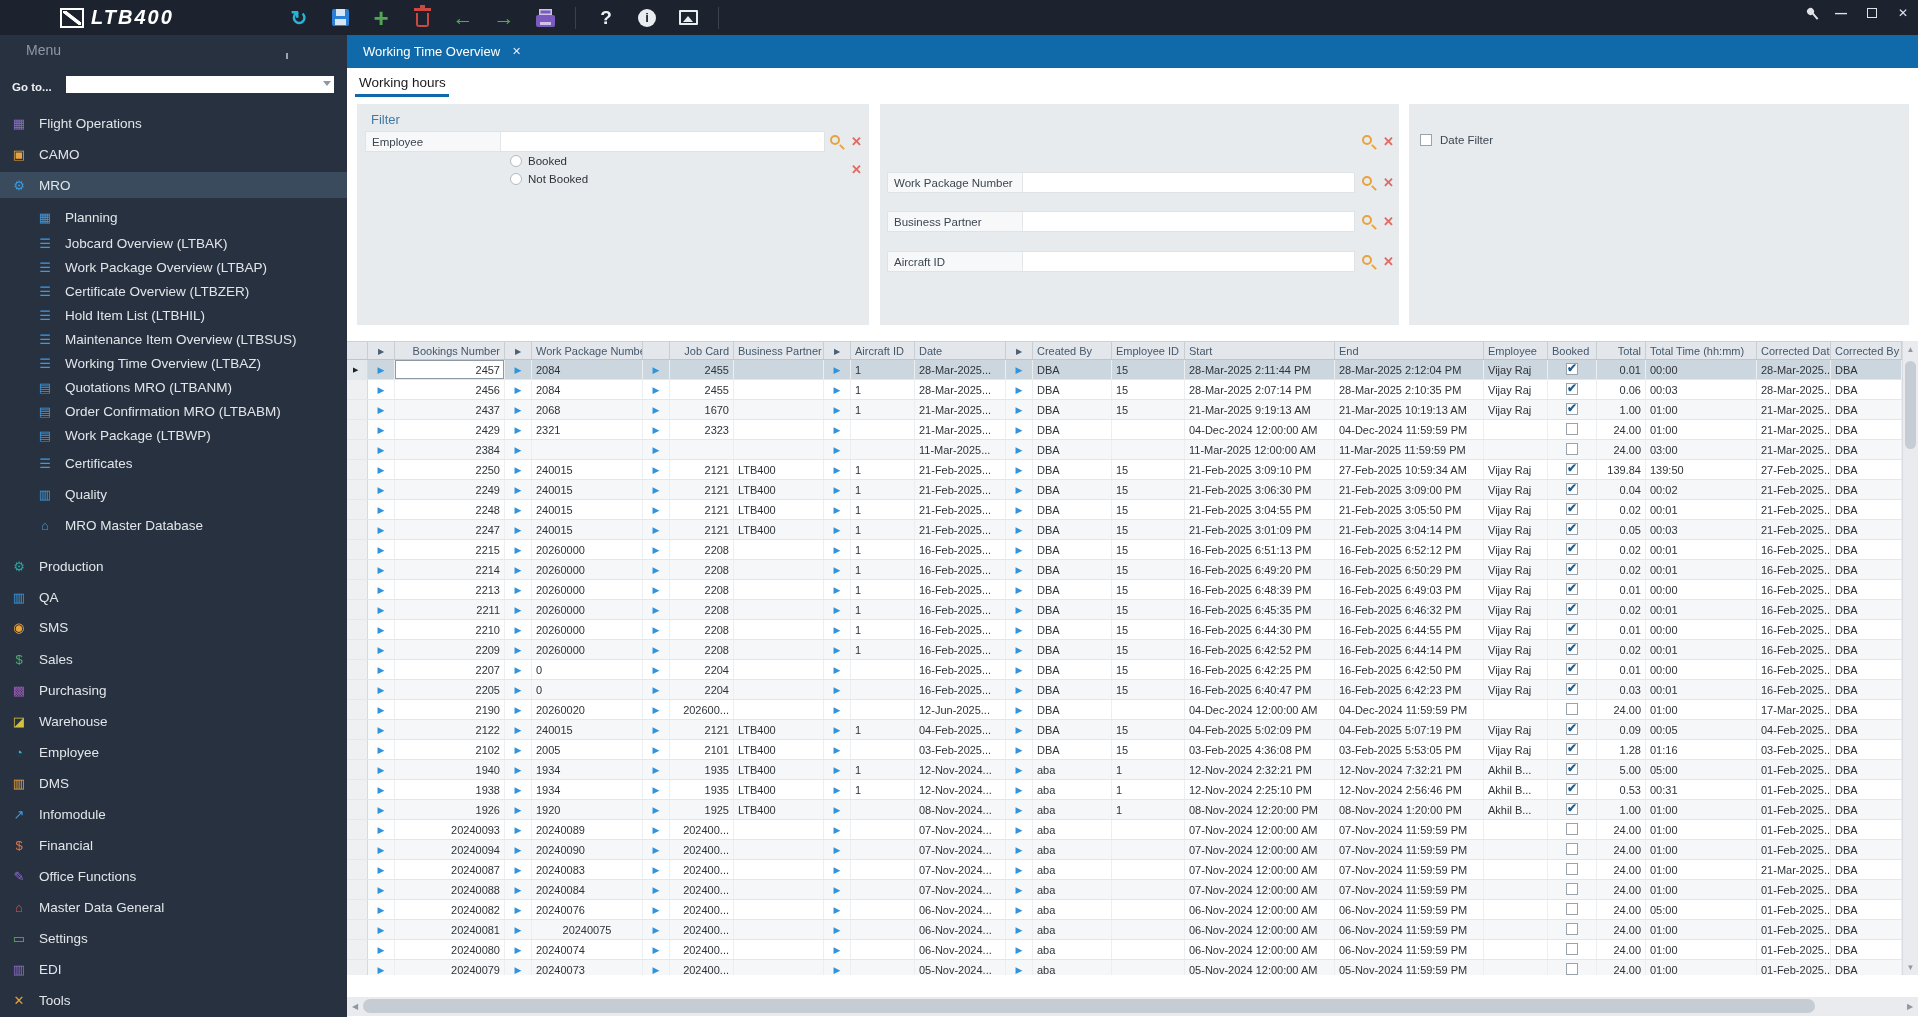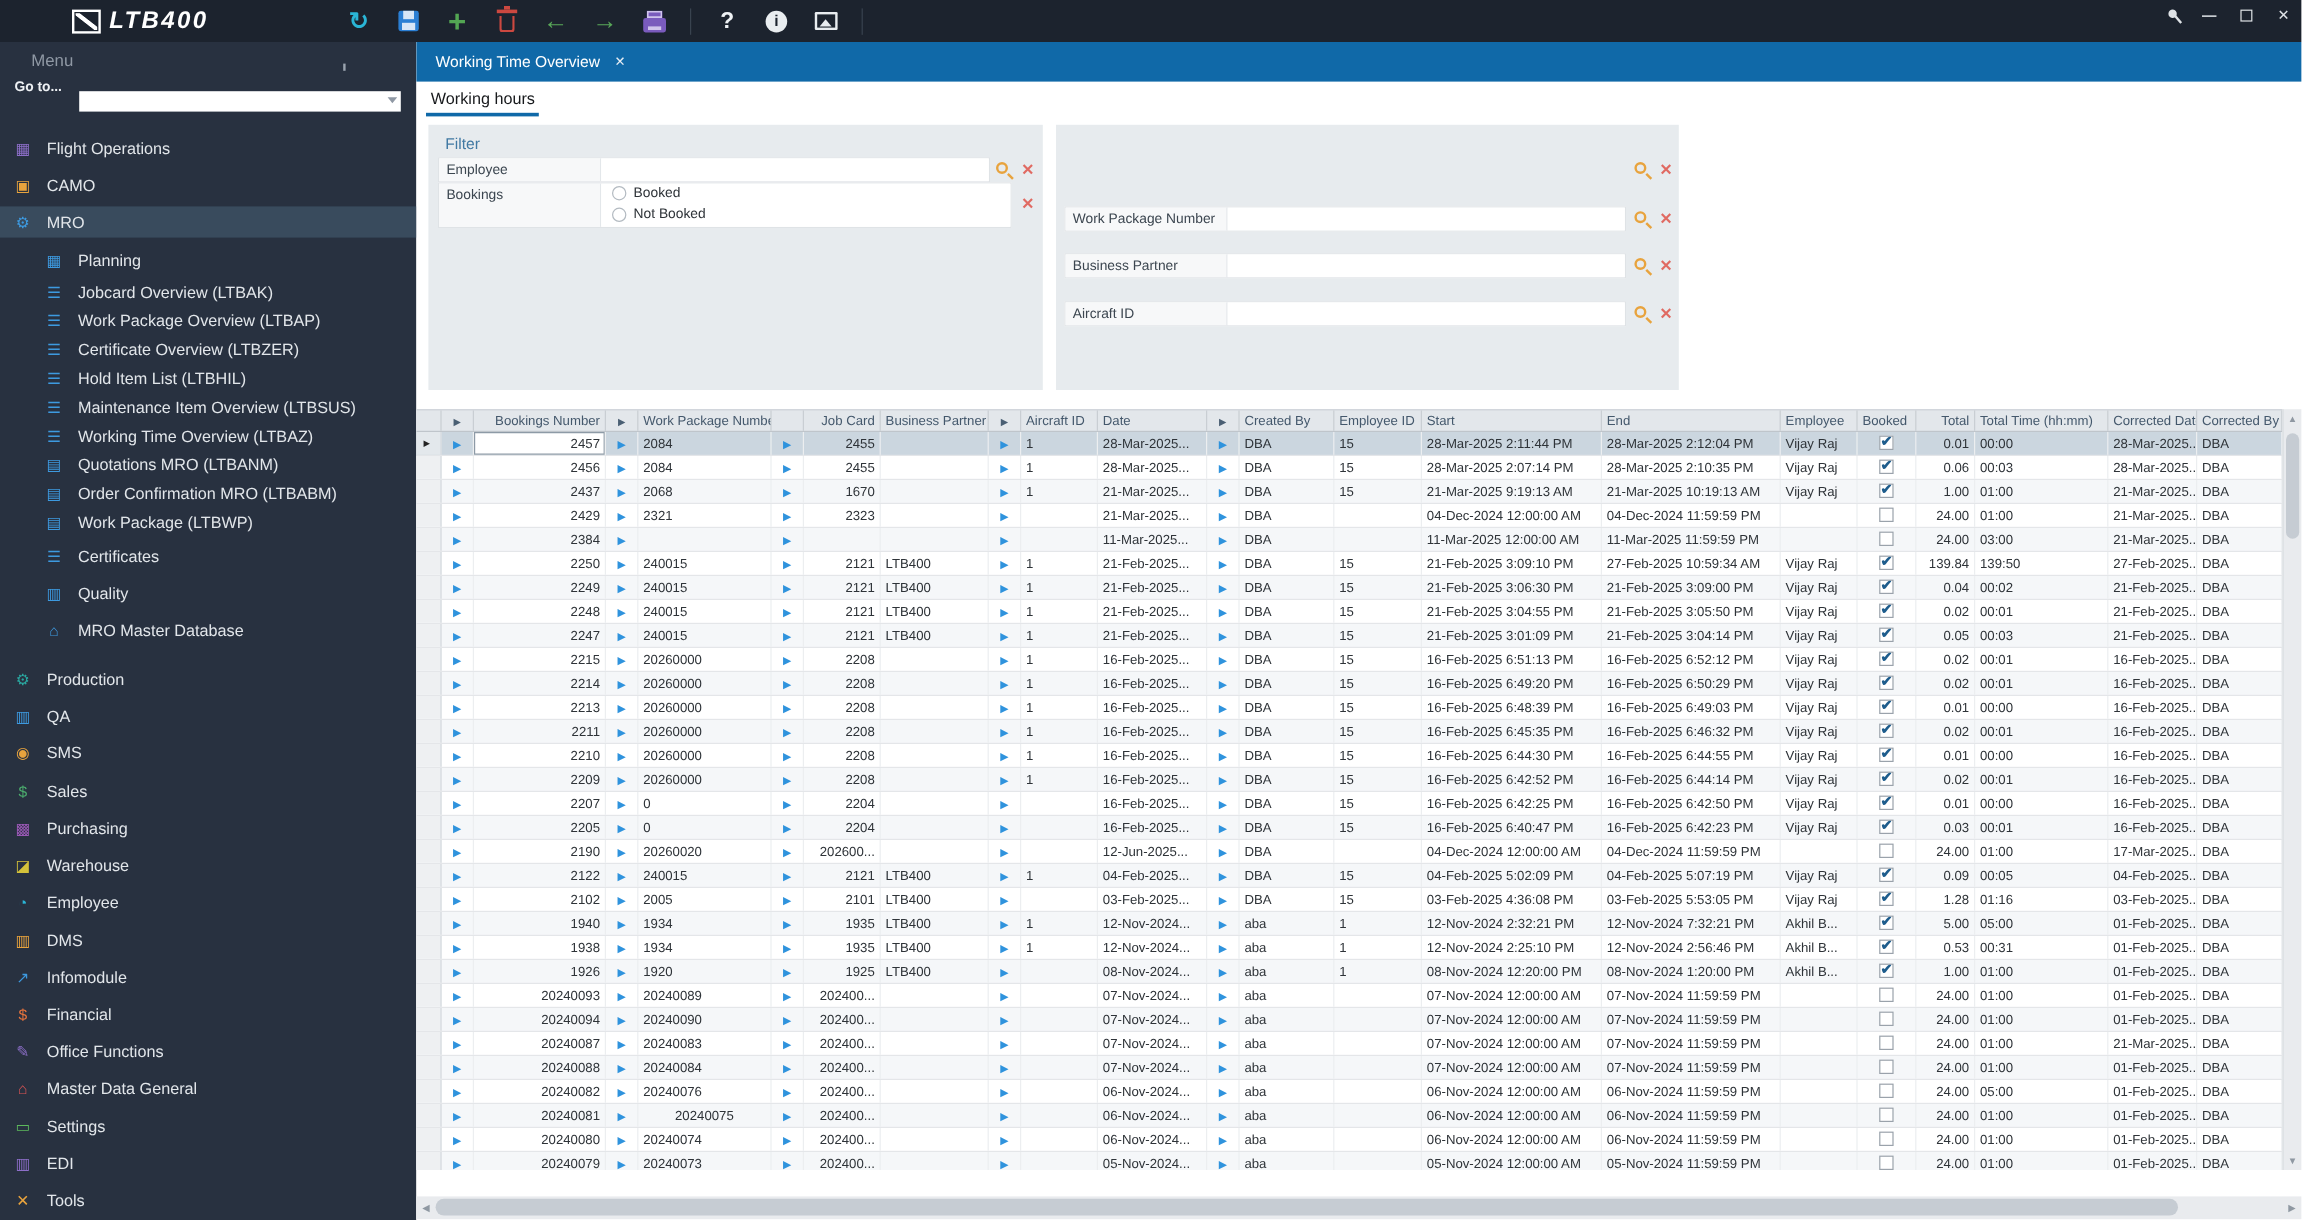--- a/index.html
+++ b/index.html
@@ -41,21 +41,21 @@
   .g-pin::after { content:""; position:absolute; top:6px; left:2.5px; width:2px; height:8px; background:#dfe3e7; }
   .g-min { font-weight:bold; }
   .g-restore { width:10px; height:10px; border:1.5px solid #dfe3e7; position:relative; background:#1c232e; }
   .g-restore::before { content:""; position:absolute; top:-4px; left:2px; width:10px; height:10px; border:1.5px solid #dfe3e7; z-index:-1; }
   
   .sidebar { position:absolute; top:35px; left:0; width:347px; height:982px; background:#283140; color:#e2e6ea; }
   .menu-title { position:absolute; top:7px; left:26px; font-size:14px; color:#8f98a4; }
   .menu-pin { position:absolute; top:13px; left:284px;}
   .g-pin2 { width:6px; height:6px; border-radius:50%; background:#9aa3ae; position:relative; transform:rotate(-40deg); }
   .g-pin2::after { content:""; position:absolute; top:5px; left:2px; width:2px; height:6px; background:#9aa3ae; }
-  .goto-label { position:absolute; top:32px; left:12px; font-size:11.5px; font-weight:bold; color:#eef1f4; }
+  .goto-label { position:absolute; top:46px; left:12px; font-size:11.5px; font-weight:bold; color:#eef1f4; }
   .goto-input { position:absolute; top:41px; left:66px; width:268px; height:17px; background:#fff; }
   .goto-arrow { position:absolute; right:3px; top:5px; width:0; height:0; border-left:4px solid transparent; border-right:4px solid transparent; border-top:5px solid #8f98a4; }
   .sb-item { position:absolute; left:0; right:0; height:26px; display:flex; align-items:center; padding-left:10px; font-size:13.5px; cursor:default; }
   .sb-item.lvl1 { padding-left:36px; }
   .sb-item.selected { background:#394b5d; }
   .sb-icon { width:18px; margin-right:11px; text-align:center; font-size:13px; flex:none; }
   .sb-label { white-space:nowrap; }
   
   .main { position:absolute; left:347px; top:35px; width:1571px; height:982px; background:#fff; }
   .tabbar { position:absolute; top:0; left:0; right:0; height:33px; background:#1069a8; color:#fff; }
@@ -307,24 +307,20 @@
   <div class="subtab-underline"></div>
 
   <div class="panel p1">
     <div class="filter-title">Filter</div>
     <div class="f-row" style="left:8px; top:27px; width:460px;">
       <span class="f-label">Employee</span>
       <span class="f-input"></span>
     </div>
     <span class="mag" style="left:473px; top:31px;"></span>
     <span class="xic" style="left:494px; top:31px;">✕</span>
-    <div class="f-row" style="left:8px; top:48px; width:478px; height:38px;">
-      <span class="f-label" style="height:36px;">Bookings</span>
-      <span class="f-input"></span>
-    </div>
     <span class="opt" style="left:153px; top:51px;">
       <span class="radio"></span>
       <span>Booked</span>
     </span>
     <span class="opt" style="left:153px; top:69px;">
       <span class="radio"></span>
       <span>Not Booked</span>
     </span>
     <span class="xic" style="left:494px; top:59px;">✕</span>
   </div>
@@ -345,20 +341,24 @@
       <span class="mag" style="left: 482px; top: 111px;"></span>
       <span class="xic" style="left: 503px; top: 111px;">✕</span>
       <div class="f-row" style="left: 7px; top: 147px; width: 468px;">
         <span class="f-label">Aircraft ID</span>
         <span class="f-input"></span>
       </div>
       <span class="mag" style="left: 482px; top: 151px;"></span>
       <span class="xic" style="left: 503px; top: 151px;">✕</span>
     </div>
 
+  <div class="panel p3">
+    <span class="cbox" style="position:absolute; left:11px; top:30px;"></span>
+    <span style="position:absolute; left:31px; top:30px; font-size:11.5px; color:#3c4650;">Date Filter</span>
+  </div>
 
   <div class="grid-header" id="grid-header">
       <div class="gh-cell" style="width: 21px;"></div>
       <div class="gh-cell gh-arrow" style="width: 27px;">▶</div>
       <div class="gh-cell right" style="width: 110px;">Bookings Number</div>
       <div class="gh-cell gh-arrow" style="width: 27px;">▶</div>
       <div class="gh-cell" style="width: 111px;">Work Package Number</div>
       <div class="gh-cell gh-arrow" style="width: 27px;"></div>
       <div class="gh-cell right" style="width: 64px;">Job Card</div>
       <div class="gh-cell" style="width: 90px;">Business Partner</div>

